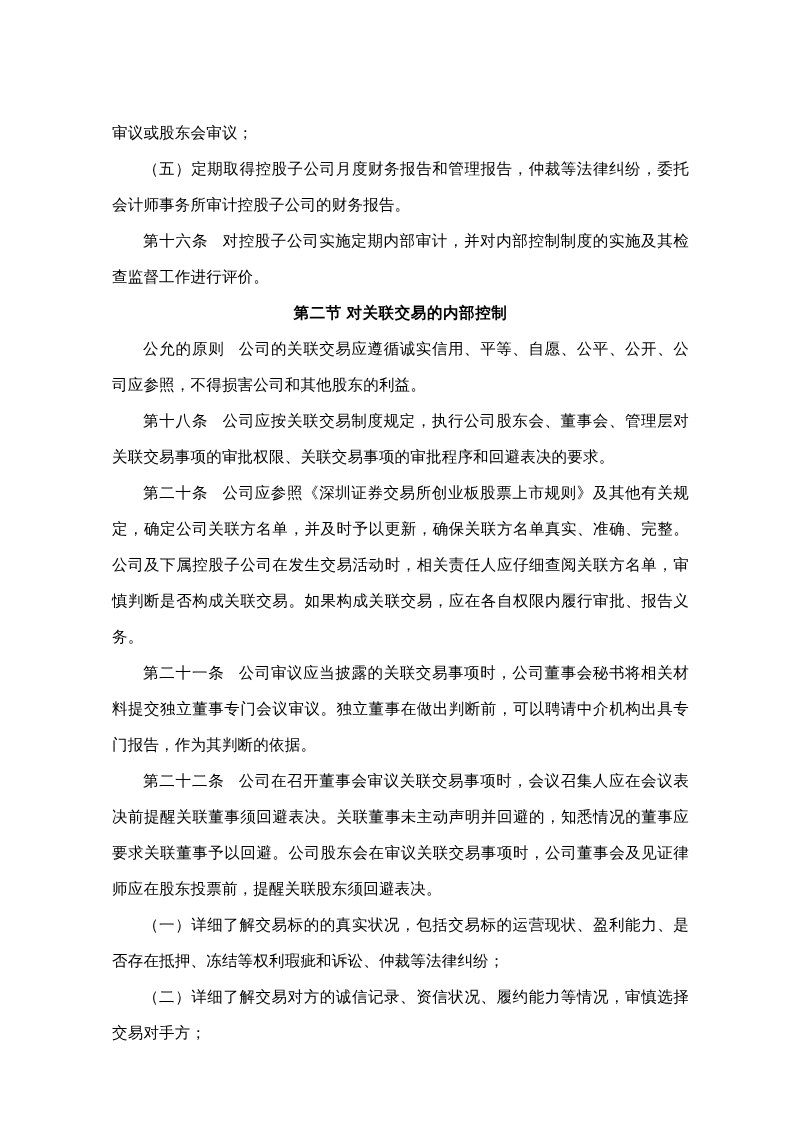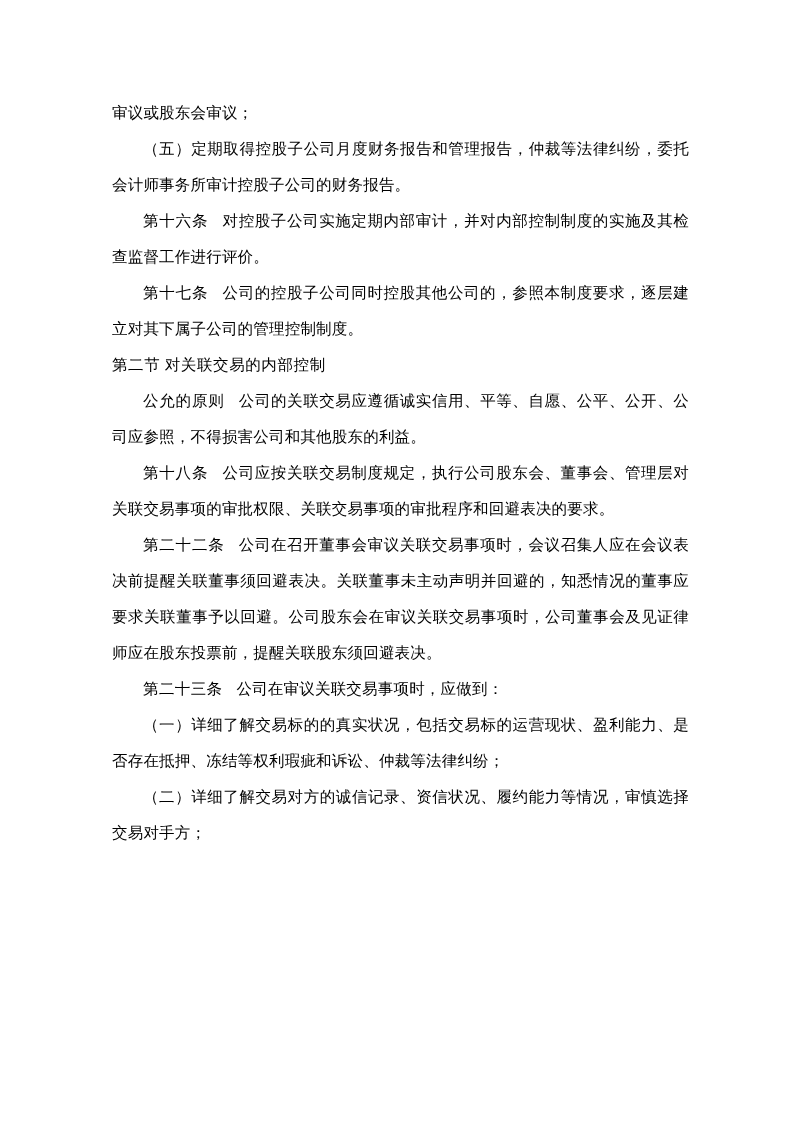--- a/index.html
+++ b/index.html
@@ -13,40 +13,42 @@
     font-family: "Liberation Serif", "DejaVu Serif", serif;
     color: #000000;
   }
   .page {
     position: relative;
     width: 794px;
     height: 850px;
     box-sizing: border-box;
     padding: 95px 105px 90px 112px;
     background: #ffffff;
+    margin-top: 20px;
   }
   .doc-body {
     font-size: 15.5px;
     line-height: 36px;
     text-align: justify;
     text-justify: inter-ideograph;
     letter-spacing: 0.2px;
   }
   p {
     margin: 0;
     padding: 0;
   }
   .para {
     text-indent: 2em;
   }
   .para-flush {
     text-indent: 0;
   }
   .section-heading {
-    font-weight: normal;
+    text-align: center;
+    font-weight: bold;
     text-indent: 0;
     letter-spacing: 0.6px;
   }
   .art-label {
     font-weight: normal;
     letter-spacing: 0.4px;
   }
   .art-gap {
     display: inline-block;
     width: 0.9em;
@@ -57,32 +59,32 @@
 
 <div class="page">
   <div class="doc-body">
 
     <p class="para para-flush">审议或股东会审议；</p>
 
     <p class="para">（五）定期取得控股子公司月度财务报告和管理报告，仲裁等法律纠纷，委托会计师事务所审计控股子公司的财务报告。</p>
 
     <p class="para"><span class="art-label">第十六条</span><span class="art-gap"></span><span>对控股子公司实施定期内部审计，并对内部控制制度的实施及其检查监督工作进行评价。</span></p>
 
-    <p class="para"><span class="art-label">第十七条</span><span class="art-gap"></span><span>公司的控股子公司同时控股其他公司的，参照本制度要求，逐层建立对其下属子公司的管理控制制度。</span></p>
 
     <p class="para section-heading">第二节 对关联交易的内部控制</p>
 
     <p class="para"><span class="art-label">公允的原则</span><span class="art-gap"></span><span>公司的关联交易应遵循诚实信用、平等、自愿、公平、公开、公司应参照，不得损害公司和其他股东的利益。</span></p>
 
     <p class="para"><span class="art-label">第十八条</span><span class="art-gap"></span><span>公司应按关联交易制度规定，执行公司股东会、董事会、管理层对关联交易事项的审批权限、关联交易事项的审批程序和回避表决的要求。</span></p>
 
+    <p class="para"><span class="art-label">第二十条</span><span class="art-gap"></span><span>公司应参照《深圳证券交易所创业板股票上市规则》及其他有关规定，确定公司关联方名单，并及时予以更新，确保关联方名单真实、准确、完整。公司及下属控股子公司在发生交易活动时，相关责任人应仔细查阅关联方名单，审慎判断是否构成关联交易。如果构成关联交易，应在各自权限内履行审批、报告义务。</span></p>
 
+    <p class="para"><span class="art-label">第二十一条</span><span class="art-gap"></span><span>公司审议应当披露的关联交易事项时，公司董事会秘书将相关材料提交独立董事专门会议审议。独立董事在做出判断前，可以聘请中介机构出具专门报告，作为其判断的依据。</span></p>
 
     <p class="para"><span class="art-label">第二十二条</span><span class="art-gap"></span><span>公司在召开董事会审议关联交易事项时，会议召集人应在会议表决前提醒关联董事须回避表决。关联董事未主动声明并回避的，知悉情况的董事应要求关联董事予以回避。公司股东会在审议关联交易事项时，公司董事会及见证律师应在股东投票前，提醒关联股东须回避表决。</span></p>
 
-    <p class="para"><span class="art-label">第二十三条</span><span class="art-gap"></span><span>公司在审议关联交易事项时，应做到：</span></p>
 
     <p class="para">（一）详细了解交易标的的真实状况，包括交易标的运营现状、盈利能力、是否存在抵押、冻结等权利瑕疵和诉讼、仲裁等法律纠纷；</p>
 
     <p class="para">（二）详细了解交易对方的诚信记录、资信状况、履约能力等情况，审慎选择交易对手方；</p>
 
   </div>
 </div>
 
 </body></html>

